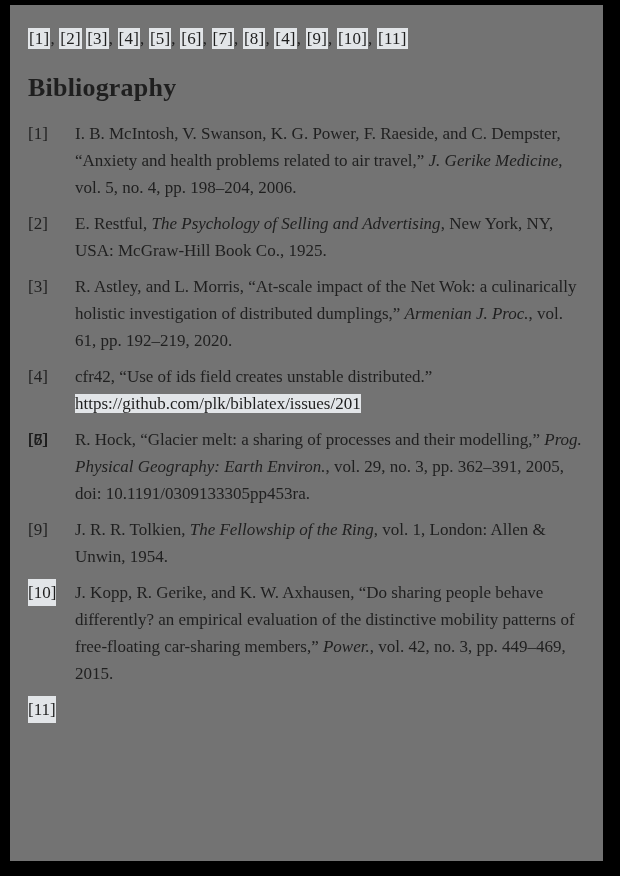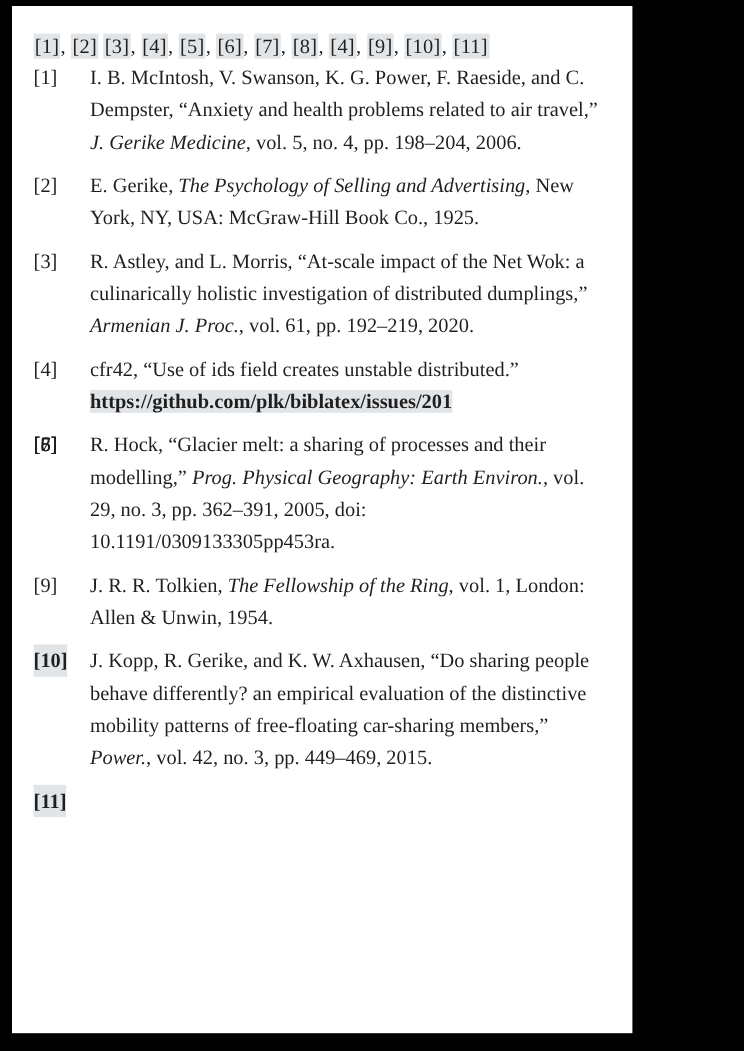--- a/index.html
+++ b/index.html
@@ -5,22 +5,22 @@
   html, body { margin: 0; padding: 0; }
   body {
     width: 620px; height: 876px;
     background: #000000;
     position: relative;
     font-family: "Liberation Serif", serif;
   }
   .page {
     position: absolute;
     left: 10px; top: 5px;
-    width: 517px; height: 856px;
-    background: #ffffff;
+    width: 593px; height: 856px;
+    background: #737373;
     box-sizing: border-box;
     padding: 14px 20px 0 18px;
     color: #1f1f1f;
     overflow: hidden;
   }
   .cite-line {
     margin: 8px 0 0 0;
     font-size: 17px;
     line-height: 24px;
     letter-spacing: 0.2px;
@@ -39,31 +39,32 @@
     position: relative;
     padding-left: 47px;
     margin: 0 0 9px 0;
     font-size: 17px;
     line-height: 27px;
   }
   .ref-label {
     position: absolute;
     left: 0; top: 0;
   }
-  .hl { background: #e2e5e8; font-weight: bold; }
+  .hl { background: #e2e5e8; }
   .link { }
 </style>
 </head>
 <body>
 
 <div class="page">
   <p class="cite-line" id="cite-line"><span class="cite">[1]</span>, <span class="cite">[2]</span> <span class="cite">[3]</span>, <span class="cite">[4]</span>, <span class="cite">[5]</span>, <span class="cite">[6]</span>, <span class="cite">[7]</span>, <span class="cite">[8]</span>, <span class="cite">[4]</span>, <span class="cite">[9]</span>, <span class="cite">[10]</span>, <span class="cite">[11]</span></p>
+  <h1 class="heading">Bibliography</h1>
   <div id="ref-list">
       <div class="ref"><span class="ref-label">[1]</span><span class="ref-body"><span>I. B. McIntosh, V. Swanson, K. G. Power, F. Raeside, and C. Dempster, “Anxiety and health problems related to air travel,” </span><i>J. Gerike Medicine</i><span>, vol. 5, no. 4, pp. 198–204, 2006.</span></span></div>
-      <div class="ref"><span class="ref-label">[2]</span><span class="ref-body"><span>E. Gerike, </span><i>The Psychology of Selling and Advertising</i><span>, New York, NY, USA: McGraw-Hill Book Co., 1925.</span></span></div>
+      <div class="ref"><span class="ref-label">[2]</span><span class="ref-body"><span>E. Restful, </span><i>The Psychology of Selling and Advertising</i><span>, New York, NY, USA: McGraw-Hill Book Co., 1925.</span></span></div>
       <div class="ref"><span class="ref-label">[3]</span><span class="ref-body"><span>R. Astley, and L. Morris, “At-scale impact of the Net Wok: a culinarically holistic investigation of distributed dumplings,” </span><i>Armenian J. Proc.</i><span>, vol. 61, pp. 192–219, 2020.</span></span></div>
       <div class="ref"><span class="ref-label">[4]</span><span class="ref-body"><span>cfr42, “Use of ids field creates unstable distributed.” </span><span class="link hl">https://github.com/plk/biblatex/issues/201</span></span></div>
       <div class="ref"><span class="ref-label">[5]</span></div>
       <div class="ref"><span class="ref-label">[6]</span></div>
       <div class="ref"><span class="ref-label">[7]</span></div>
       <div class="ref"><span class="ref-label">[8]</span><span class="ref-body"><span>R. Hock, “Glacier melt: a sharing of processes and their modelling,” </span><i>Prog. Physical Geography: Earth Environ.</i><span>, vol. 29, no. 3, pp. 362–391, 2005, doi: 10.1191/0309133305pp453ra.</span></span></div>
       <div class="ref"><span class="ref-label">[9]</span><span class="ref-body"><span>J. R. R. Tolkien, </span><i>The Fellowship of the Ring</i><span>, vol. 1, London: Allen &amp; Unwin, 1954.</span></span></div>
       <div class="ref"><span class="ref-label hl">[10]</span><span class="ref-body"><span>J. Kopp, R. Gerike, and K. W. Axhausen, “Do sharing people behave differently? an empirical evaluation of the distinctive mobility patterns of free-floating car-sharing members,” </span><i>Power.</i><span>, vol. 42, no. 3, pp. 449–469, 2015.</span></span></div>
       <div class="ref"><span class="ref-label hl">[11]</span></div>
     </div>

